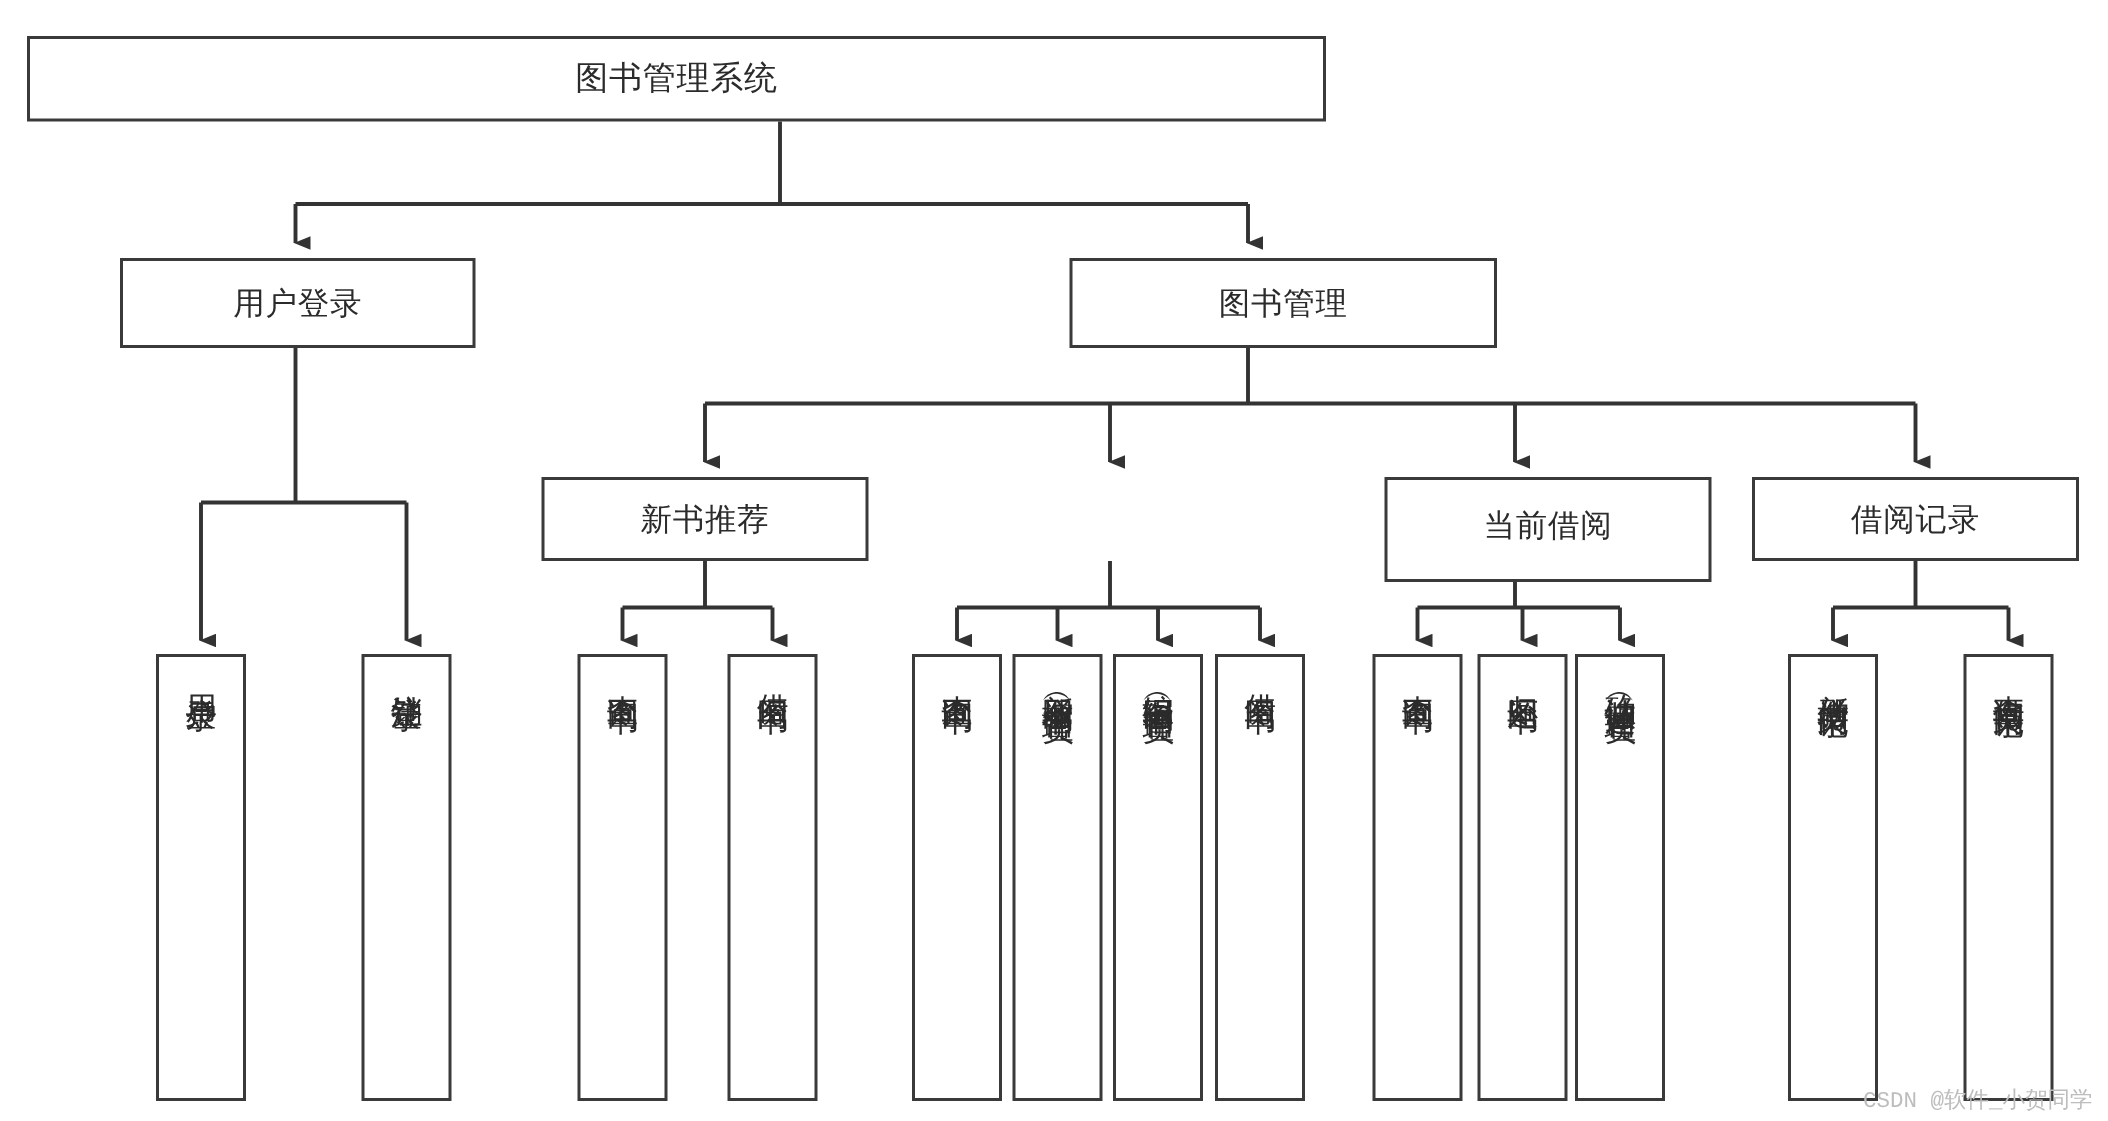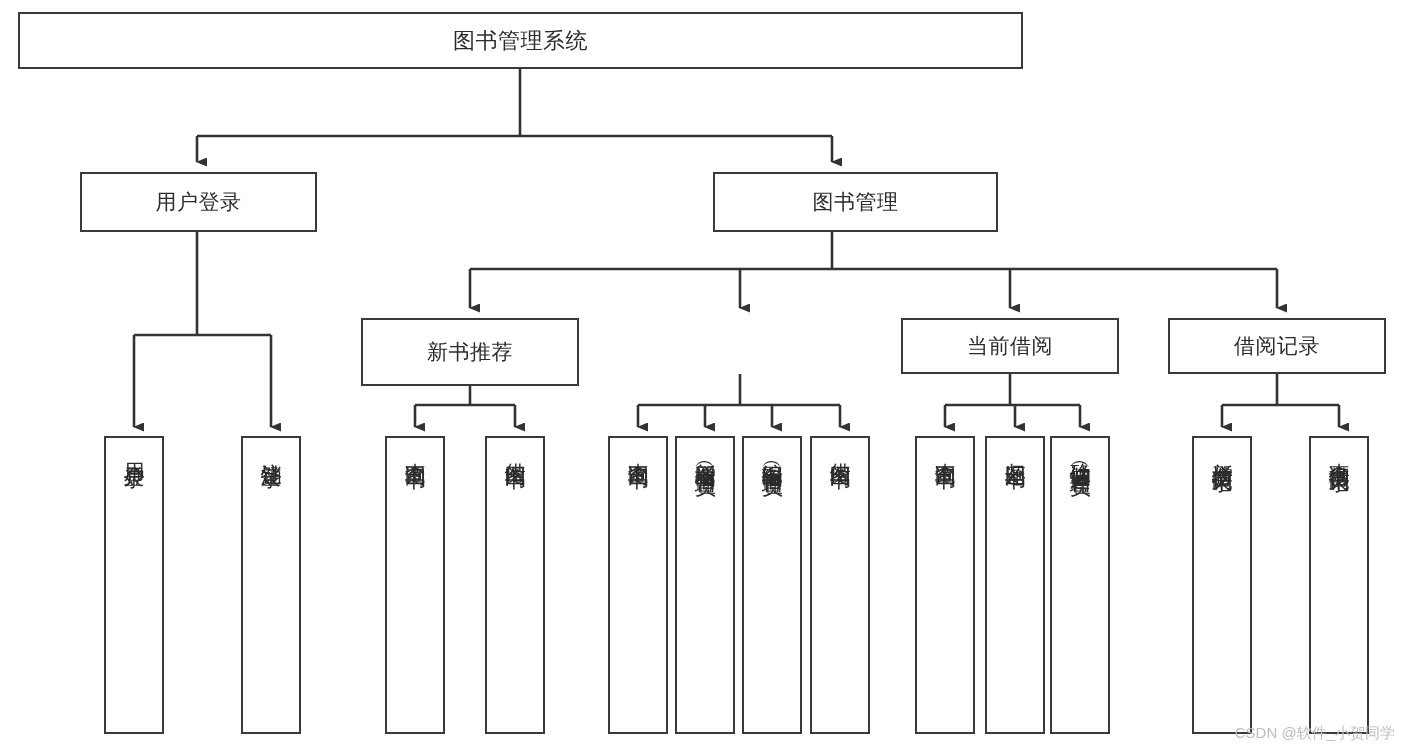--- a/index.html
+++ b/index.html
@@ -62,21 +62,21 @@
     white-space: nowrap;
   }
   #watermark {
     position: absolute;
     right: 10px;
     bottom: 4px;
     font-size: 15px;
     color: #bdbdbd;
     z-index: 5;
     white-space: nowrap;
-    font-family: Liberation Sans, sans-serif;
+    font-family: Liberation Mono, monospace;
   }
 </style>
 </head>
 <body>
 
 <div id="diagram-root">
 
   <svg id="wires" viewBox="0 0 1405 747" width="1405" height="747" xmlns="http://www.w3.org/2000/svg">
     <defs>
       <marker id="arrowhead" markerWidth="9" markerHeight="11" refX="4.5" refY="10" orient="auto" markerUnits="userSpaceOnUse">
@@ -120,35 +120,35 @@
       <path d="M 1015 405 L 1015 427" marker-end="url(#arrowhead)"></path>
       <path d="M 1080 405 L 1080 427" marker-end="url(#arrowhead)"></path>
 
       <path d="M 1277 374 L 1277 405"></path>
       <path d="M 1222 405 L 1339 405"></path>
       <path d="M 1222 405 L 1222 427" marker-end="url(#arrowhead)"></path>
       <path d="M 1339 405 L 1339 427" marker-end="url(#arrowhead)"></path>
     </g>
   </svg>
 
-  <div class="node root horiz" style="left:18px; top:12px; width:1005px; height:57px;align-items:center;">
+  <div class="node root horiz" style="left:18px; top:24px; width:866px; height:57px;align-items:center;">
     <span class="node-label">图书管理系统</span>
   </div>
 
   <div class="node horiz" style="left:80px; top:172px; width:237px; height:60px;">
     <span class="node-label">用户登录</span>
   </div>
   <div class="node horiz" style="left:713px; top:172px; width:285px; height:60px;">
     <span class="node-label">图书管理</span>
   </div>
 
-  <div class="node horiz" style="left:361px; top:318px; width:218px; height:68px;">
+  <div class="node horiz" style="left:361px; top:318px; width:218px; height:56px;">
     <span class="node-label">新书推荐</span>
   </div>
-  <div class="node horiz" style="left:901px; top:318px; width:218px; height:56px;">
+  <div class="node horiz" style="left:923px; top:318px; width:218px; height:70px;font-family:Liberation Mono, monospace;">
     <span class="node-label">当前借阅</span>
   </div>
   <div class="node horiz" style="left:1168px; top:318px; width:218px; height:56px;">
     <span class="node-label">借阅记录</span>
   </div>
 
   <div class="node vert" style="left:104px; top:436px; width:60px; height:298px;">
     <span class="node-label">用户登录</span>
   </div>
   <div class="node vert" style="left:241px; top:436px; width:60px; height:298px;">

